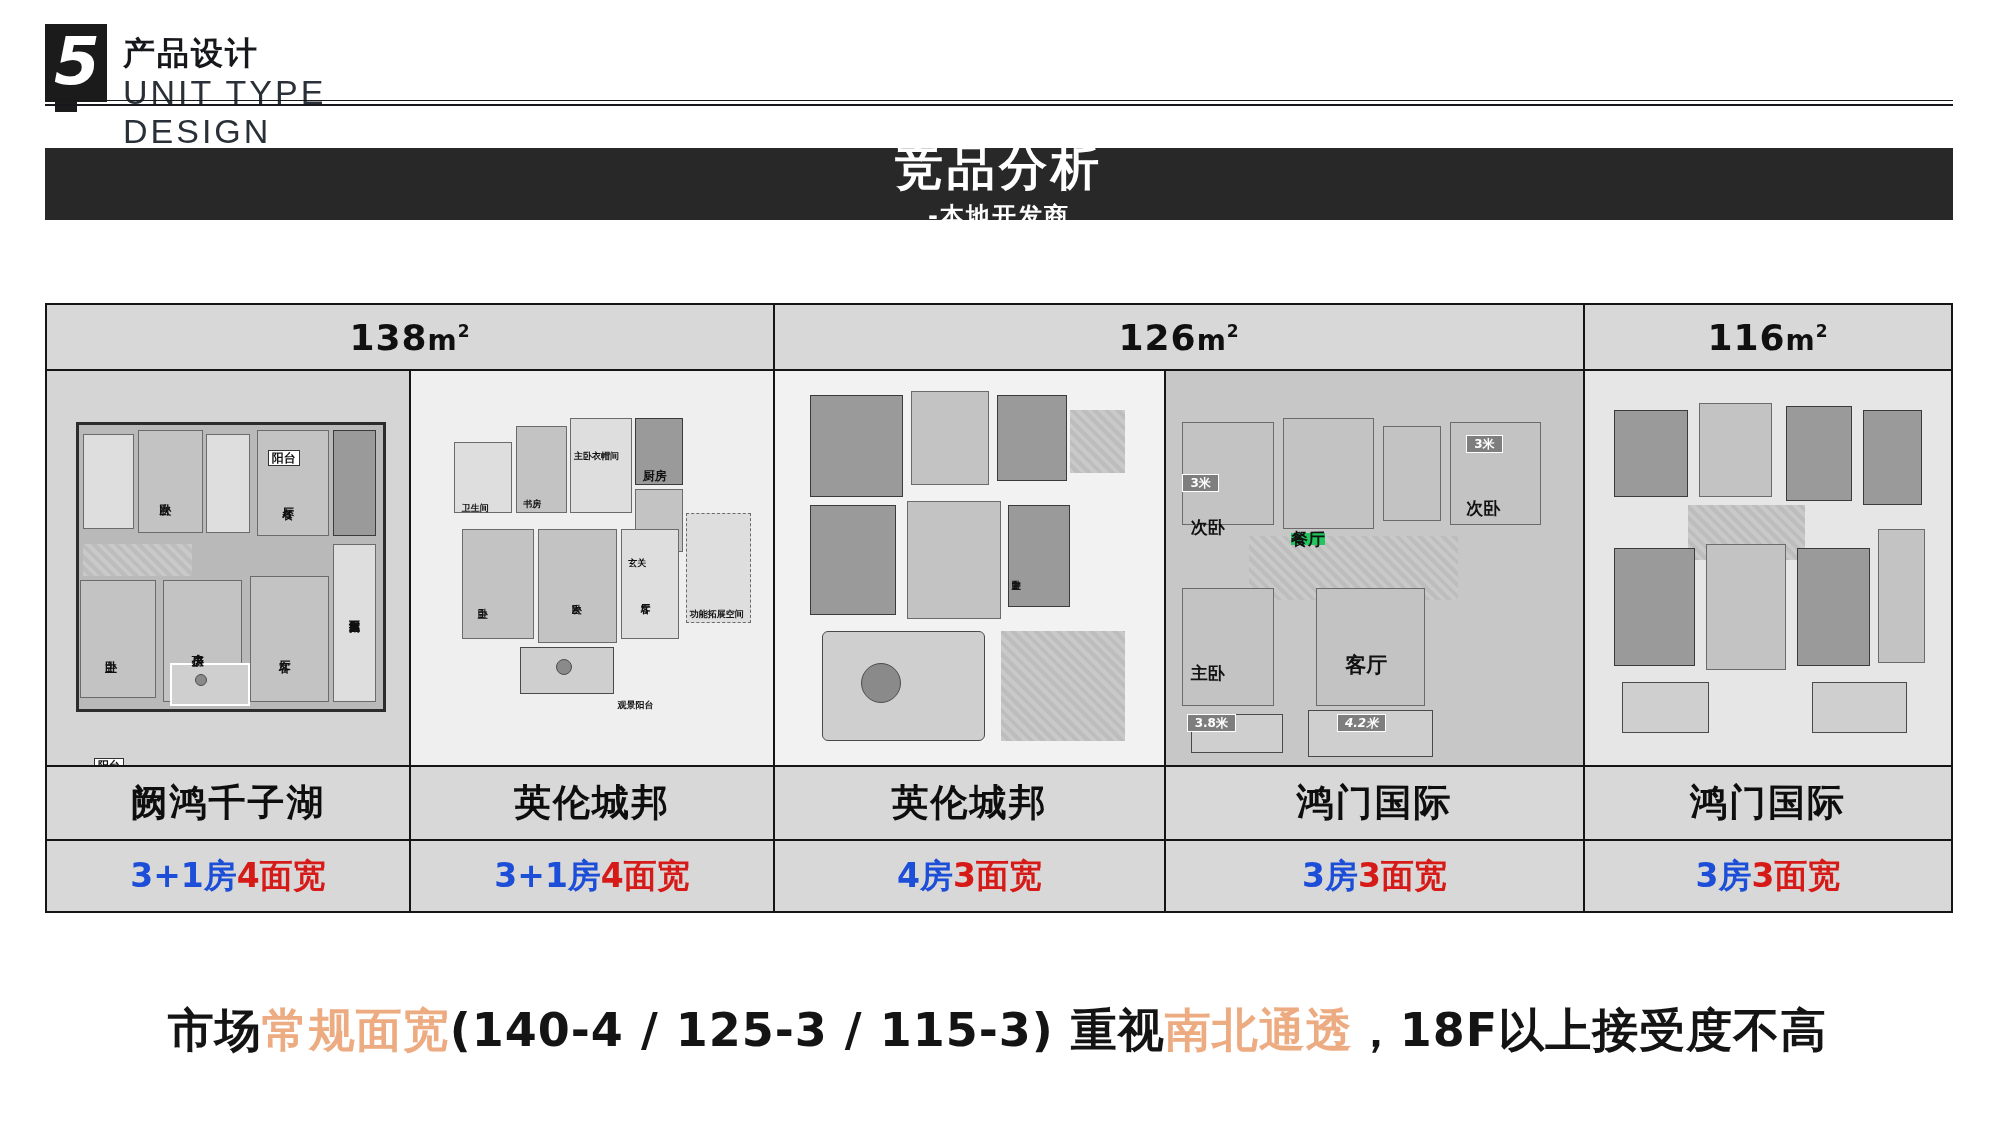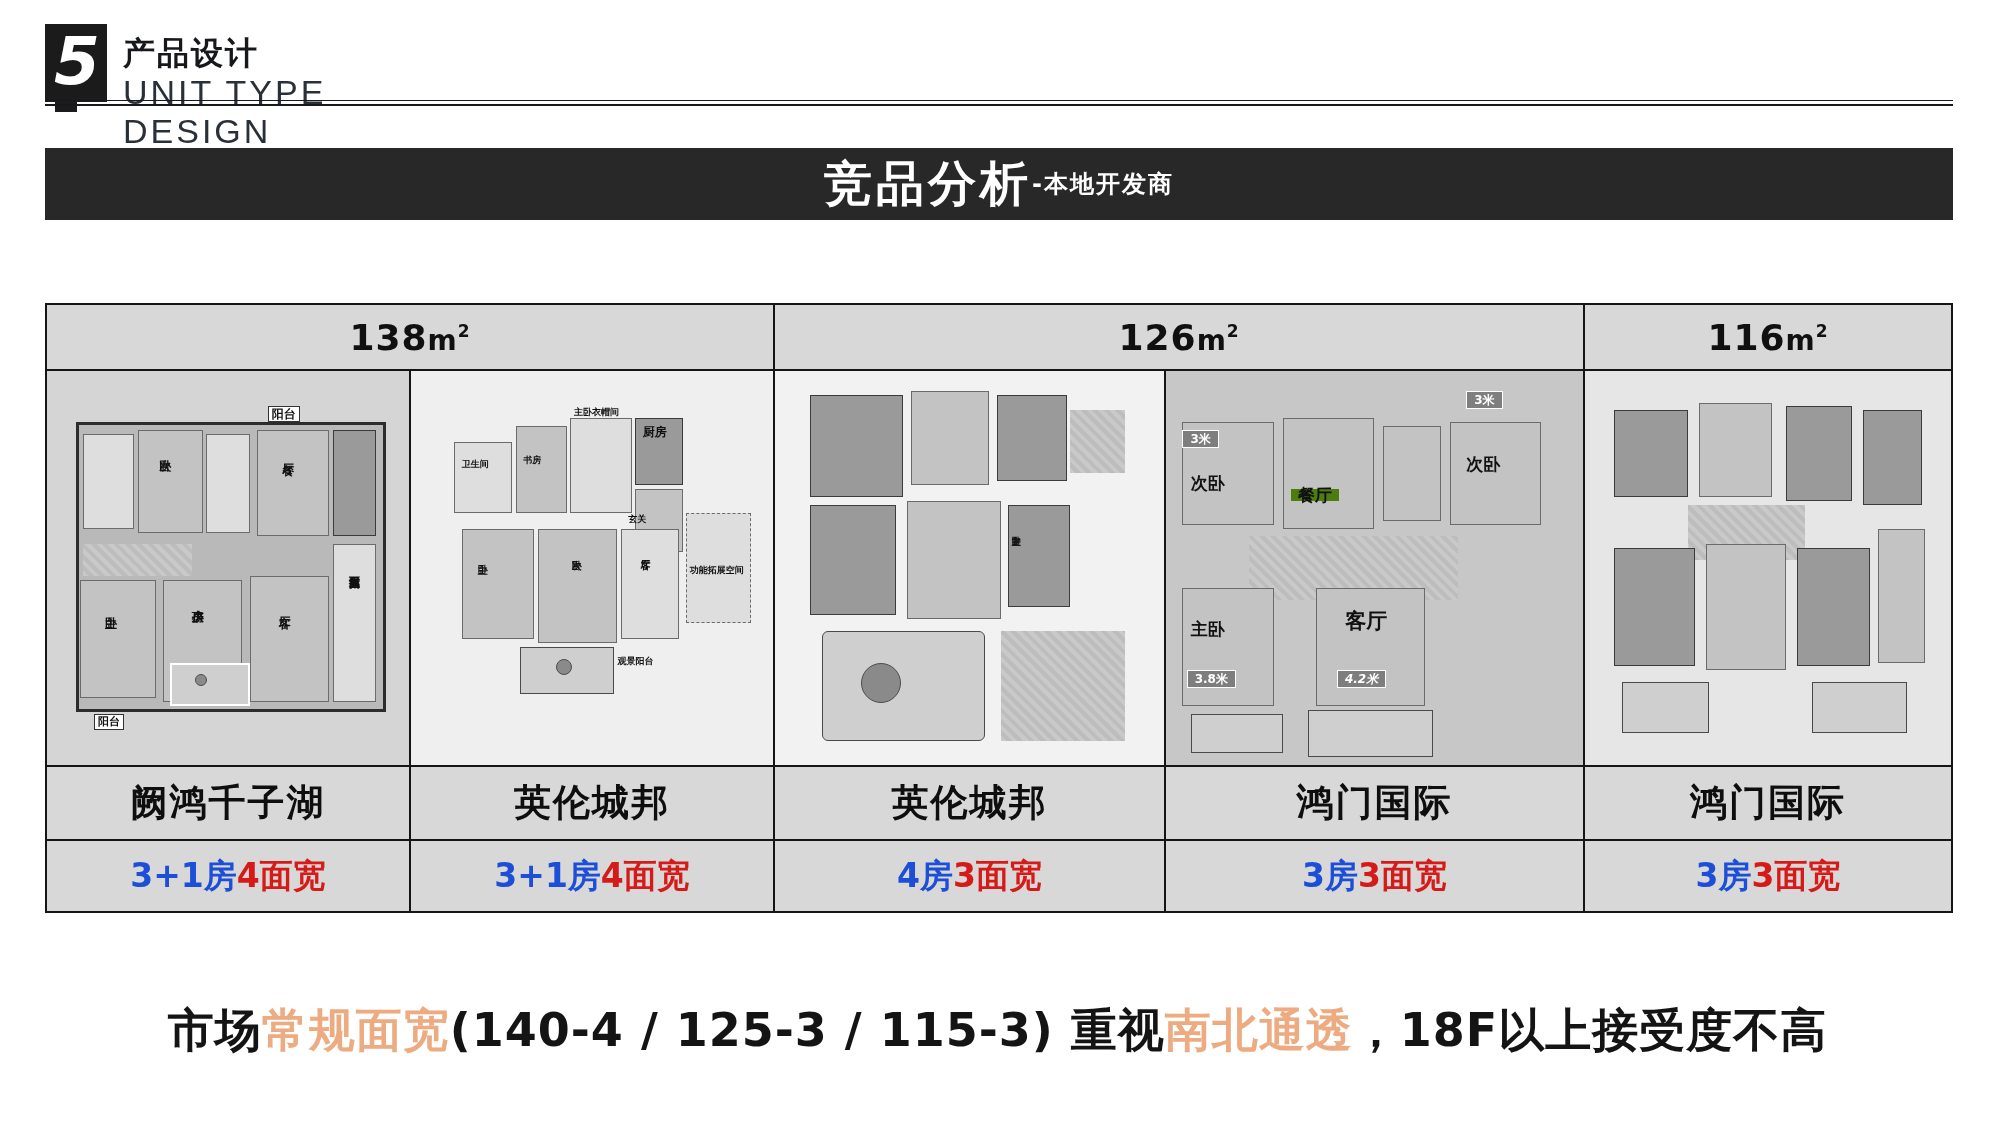--- a/index.html
+++ b/index.html
@@ -46,21 +46,21 @@
     position:absolute;left:45px;top:100px;width:1908px;height:1px;background:#16181c;
   }
   .rule-top2{
     position:absolute;left:45px;top:104px;width:1908px;height:2px;background:#16181c;
   }
 
   
   .title-bar{
     position:absolute;left:45px;top:148px;width:1908px;height:72px;
     background:#282828;
-    display:flex;align-items:center;justify-content:center;
+    display:flex;align-items:center;justify-content:center;flex-direction:column;
   }
   .title-bar .t1{
     color:#ffffff;font-size:48px;font-weight:bold;letter-spacing:4px;
     font-family:"DejaVu Sans","Liberation Sans",sans-serif;
   }
   .title-bar .t2{
     color:#ffffff;font-size:24px;font-weight:bold;letter-spacing:2px;
     font-family:"DejaVu Sans","Liberation Sans",sans-serif;
   }
 
@@ -124,21 +124,21 @@
     position:absolute;background:#c3c3c3;border:1px solid #6b6b6b;
     box-sizing:border-box;
   }
   .rm.dark{background:#9a9a9a;border-color:#3b3b3b;}
   .rm.light{background:#dedede;}
   .furn{position:absolute;background:#8e8e8e;border:1px solid #4a4a4a;box-sizing:border-box;}
   .furn.lite{background:#cfcfcf;}
   .lbl{
     position:absolute;font-size:12px;font-weight:bold;color:#111;
     font-family:"DejaVu Sans","Liberation Sans",sans-serif;
-    line-height:12px;white-space:pre-line;text-align:right;
+    line-height:12px;white-space:pre-line;text-align:right;margin-top:44px;
   }
   .lbl.v{writing-mode:vertical-rl;}
   .lbl.box{background:#fff;border:1px solid #333;padding:1px 3px;}
   .lbl.badge{
     background:#7e7e7e;color:#fff;padding:2px 7px;font-size:12px;
     border:1px solid #fff;
   }
   .lbl.ov{background:rgba(255,255,255,.75);padding:0 2px;}
   .tile{
     position:absolute;
@@ -283,21 +283,21 @@
 
         <div class="tile" style="left:20%;top:42%;width:50%;height:16%;"></div>
         <div class="rm" style="left:4%;top:55%;width:22%;height:30%;"></div>
         <div class="rm" style="left:36%;top:55%;width:26%;height:30%;"></div>
 
         <div class="furn lite" style="left:6%;top:87%;width:22%;height:10%;"></div>
         <div class="furn lite" style="left:34%;top:86%;width:30%;height:12%;"></div>
 
         <div class="lbl badge" style="left:4%;top:15%;">3米</div>
         <div class="lbl" style="left:6%;top:27%;font-size:17px;">次卧</div>
-        <div class="lbl" style="left:30%;top:30%;font-size:17px;background:#4d7c0f;padding:0 7px;">餐厅</div>
+        <div class="lbl" style="left:30%;top:30%;font-size:17px;background:#22c55e;padding:0 0;">餐厅</div>
         <div class="lbl badge" style="left:72%;top:5%;">3米</div>
         <div class="lbl" style="left:72%;top:22%;font-size:17px;">次卧</div>
         <div class="lbl" style="left:6%;top:64%;font-size:17px;">主卧</div>
         <div class="lbl" style="left:43%;top:62%;font-size:21px;">客厅</div>
         <div class="lbl badge" style="left:5%;top:76%;">3.8米</div>
         <div class="lbl badge" style="left:41%;top:76%;font-style:italic;">4.2米</div>
       </div>
     </td>
 
     <td class="img-cell">

